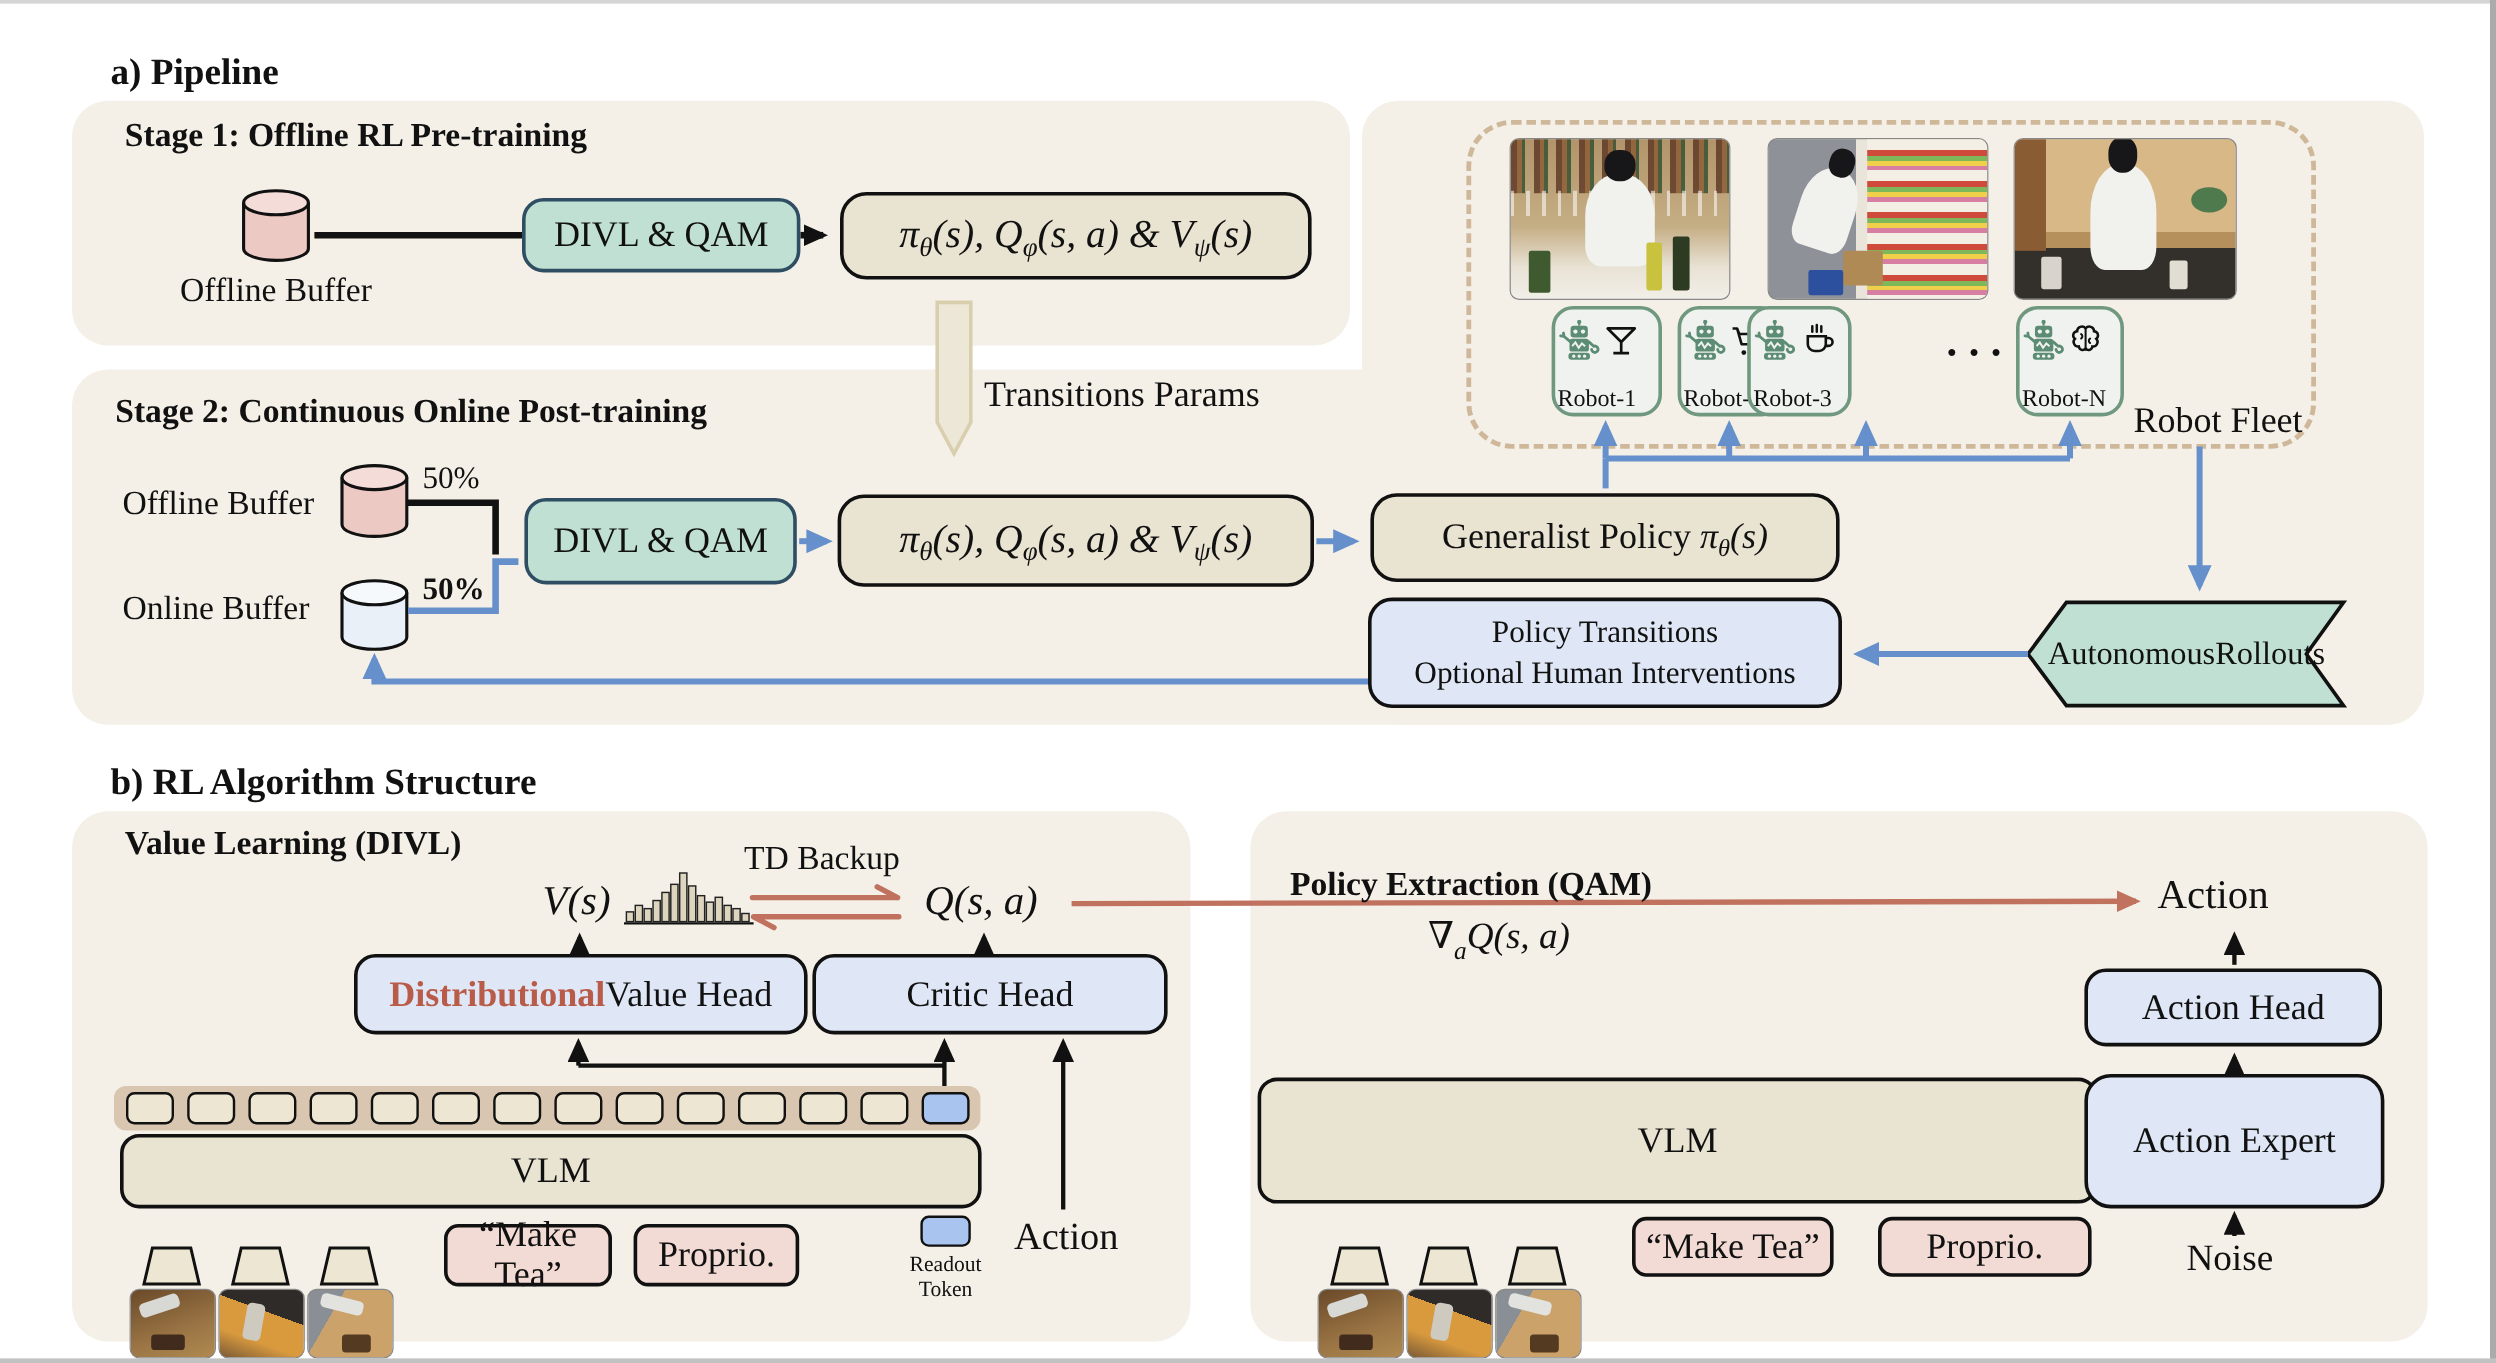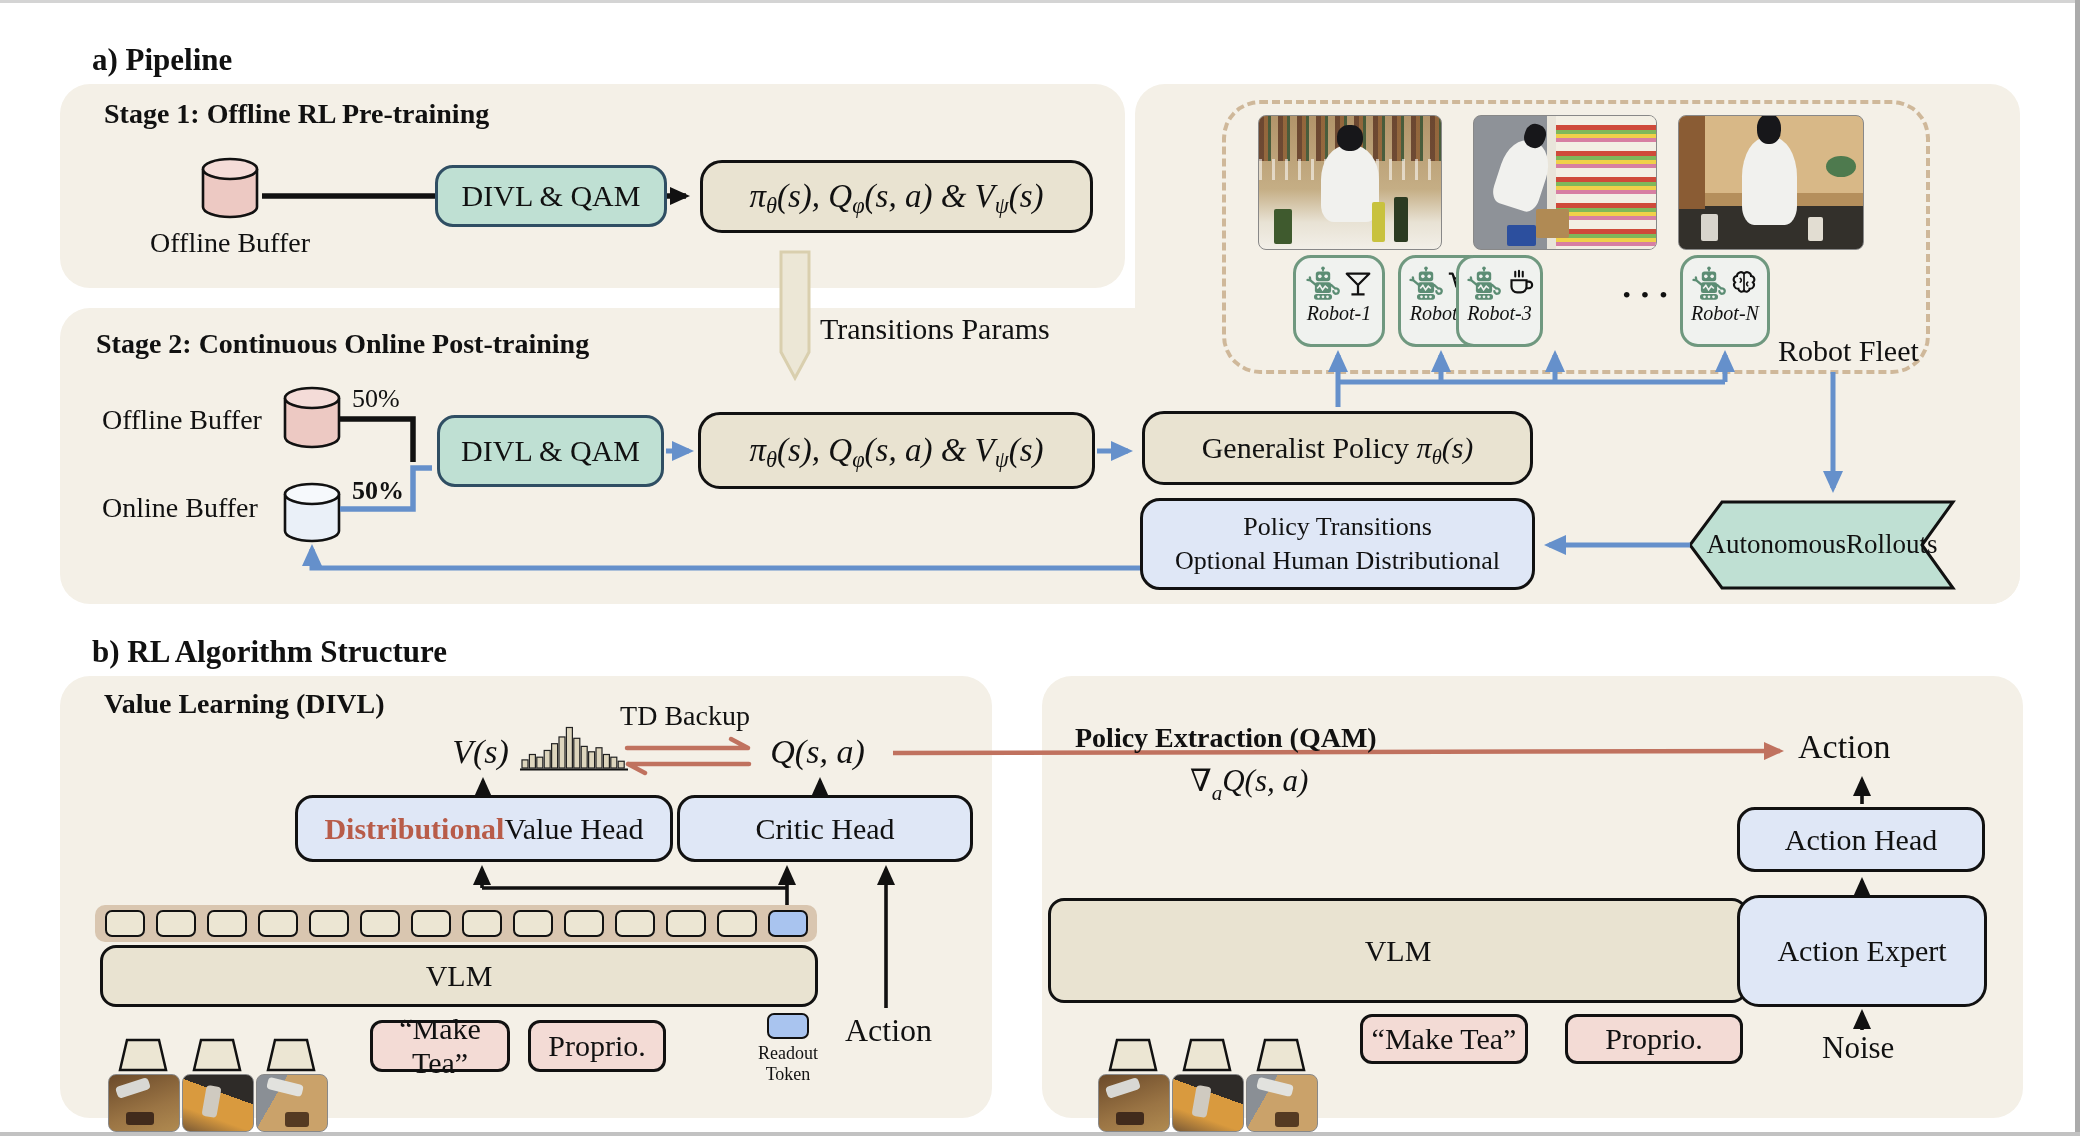--- a/index.html
+++ b/index.html
@@ -17,21 +17,21 @@
   .pink{background:#f3dbd5;border-radius:12px;}
   .teal{background:#bfe0d3;border-color:#2f4e63;border-radius:18px;}
   .it{font-style:italic;}
   .sub{font-style:italic;position:relative;top:9px;font-size:0.68em;}
   .h1{font-size:31px;font-weight:bold;}
   .h2{font-size:28px;font-weight:bold;}
   .t26{font-size:26px;}  .t28{font-size:28px;}  .t30{font-size:30px;}  .t33{font-size:33px;}
   .hl{color:#b85c49;font-weight:bold;}
   .fleet-border{position:absolute;border:4px dashed #cfb89a;border-radius:38px;z-index:2;}
   .card{position:absolute;background:#f0f2ef;border:3px solid #6f987f;border-radius:18px;z-index:4;
-        display:flex;flex-direction:column;align-items:center;justify-content:space-between;padding:8px 2px 19px;box-sizing:border-box;font-style:italic;}
+        display:flex;flex-direction:column;align-items:flex-start;justify-content:space-between;padding:8px 2px 0;box-sizing:border-box;}
   .card .icons{display:flex;align-items:center;gap:2px;}
   .card .clabel{font-size:20px;}
   .photo{position:absolute;border-radius:8px;overflow:hidden;z-index:4;border:1px solid #888;}
   .ph-el{position:absolute;}
   .bot{position:absolute;background:#f1f1ee;border-radius:45% 45% 22% 22%;}
   .bot:before{content:"";position:absolute;left:28%;top:-26%;width:44%;height:34%;background:#17171a;border-radius:45%;}
   .strip{position:absolute;background:#d9c6b0;border-radius:10px;display:flex;align-items:center;gap:11px;
          padding:0 10px;box-sizing:border-box;z-index:4;}
   .tok{width:40px;height:27px;background:#ece6d3;border:2.5px solid #111;border-radius:7px;flex:none;box-sizing:border-box;}
   .tok.bluetok{background:#a9c4ef;}
@@ -204,21 +204,21 @@
       <span class="sub">ψ</span>
       <span class="it">(s)</span>
   </div>
 
   <div class="box beige t30" style="left:1142px;top:411px;width:391px;height:74px;">
     <span>Generalist Policy </span>&nbsp;<span class="it">π</span><span class="sub">θ</span><span class="it">(s)</span>
   </div>
 
   <div class="box blue" style="left:1140px;top:498px;width:395px;height:92px;flex-direction:column;justify-content:center;gap:4px;border-radius:20px;">
     <span class="t26">Policy Transitions</span>
-    <span class="t26">Optional Human Distributional</span>
+    <span class="t26">Optional Human Interventions</span>
   </div>
 
   <div class="fleet-border" style="left:1222px;top:100px;width:700px;height:266px;"></div>
 
   <div class="photo" style="left:1258px;top:115px;width:182px;height:133px;background:linear-gradient(180deg,#b2946a 0%,#c5ae85 55%,#e8e2d4 80%,#f2efe8 100%);">
     <div class="ph-el" style="left:0;top:0;right:0;height:34%;background:repeating-linear-gradient(90deg,#5a3422 0 5px,#8a5a30 5px 9px,#2e4d2e 9px 12px,rgba(0,0,0,0) 12px 19px);opacity:.8;"></div>
     <div class="ph-el" style="left:0;top:32%;right:0;height:16%;background:repeating-linear-gradient(90deg,rgba(255,255,255,.55) 0 3px,rgba(0,0,0,0) 3px 13px);"></div>
     <div class="bot" style="left:34%;top:22%;width:32%;height:58%;"></div>
     <div class="ph-el" style="left:8%;bottom:4%;width:10%;height:26%;background:#3f5a2e;border-radius:2px;"></div>
     <div class="ph-el" style="left:62%;bottom:5%;width:7%;height:30%;background:#c8c23e;border-radius:2px;"></div>

